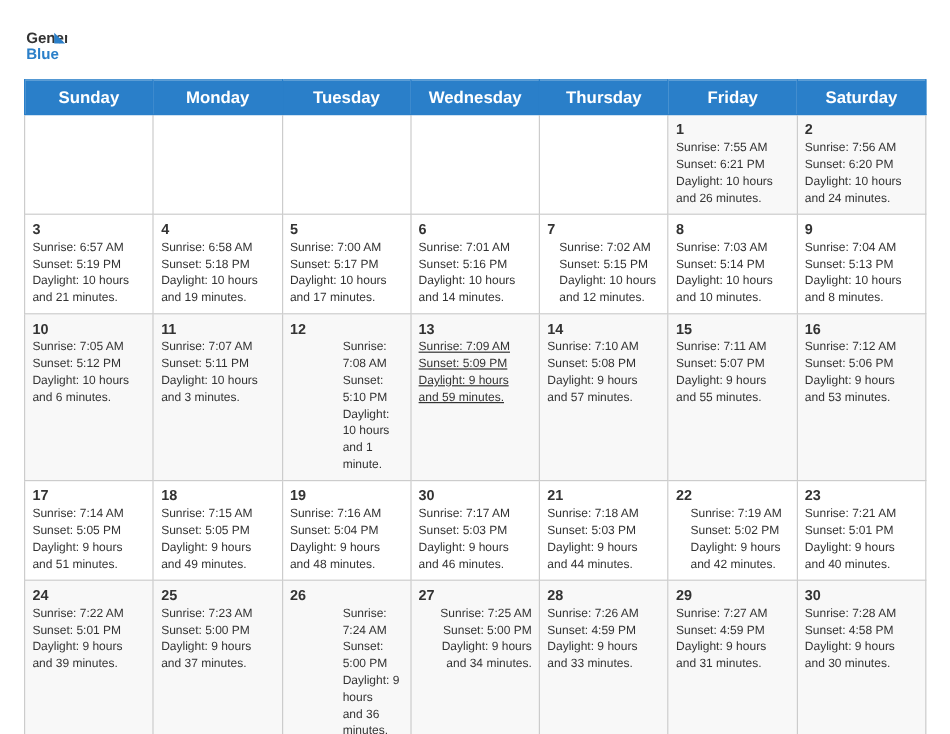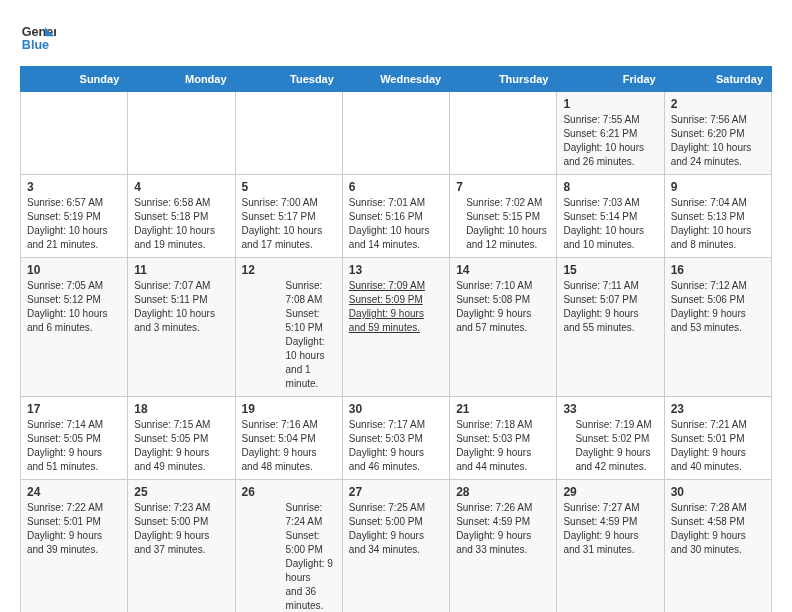--- a/index.html
+++ b/index.html
@@ -38,23 +38,23 @@
       color: #555;
     }
     table {
       width: 100%;
       border-collapse: collapse;
       table-layout: fixed;
     }
     thead tr th {
       background-color: #2a7fc9;
       color: #fff;
-      text-align: right;
+      text-align: center;
       padding: 6px 8px;
-      font-size: 11px;
+      font-size: 14px;
       font-weight: bold;
       border: 1px solid #2a7fc9;
     }
     tbody tr td {
       border: 1px solid #ccc;
       vertical-align: top;
       padding: 5px 6px;
       font-size: 10.5px;
       color: #333;
       height: 80px;
@@ -261,21 +261,21 @@
 and 46 minutes.</div>
         </td>
         <td>
           <span class="day-number">21</span>
           <div class="day-info" style="white-space: pre-line;">Sunrise: 7:18 AM
 Sunset: 5:03 PM
 Daylight: 9 hours
 and 44 minutes.</div>
         </td>
         <td>
-          <span class="day-number">33</span>
+          <span class="day-number">22</span>
           <div class="day-info" style="white-space: pre-line; margin-left: 12px;">Sunrise: 7:19 AM
 Sunset: 5:02 PM
 Daylight: 9 hours
 and 42 minutes.</div>
         </td>
         <td>
           <span class="day-number">23</span>
           <div class="day-info" style="white-space: pre-line;">Sunrise: 7:21 AM
 Sunset: 5:01 PM
 Daylight: 9 hours
@@ -299,21 +299,21 @@
         </td>
         <td>
           <span class="day-number">26</span>
           <div class="day-info" style="white-space: pre-line; margin-left: 44px;">Sunrise: 7:24 AM
 Sunset: 5:00 PM
 Daylight: 9 hours
 and 36 minutes.</div>
         </td>
         <td>
           <span class="day-number">27</span>
-          <div class="day-info" style="white-space: pre-line;">Sunrise: 7:25 AM
+          <div class="day-info" style="white-space: pre-line; text-align: right;">Sunrise: 7:25 AM
 Sunset: 5:00 PM
 Daylight: 9 hours
 and 34 minutes.</div>
         </td>
         <td>
           <span class="day-number">28</span>
           <div class="day-info" style="white-space: pre-line;">Sunrise: 7:26 AM
 Sunset: 4:59 PM
 Daylight: 9 hours
 and 33 minutes.</div>

